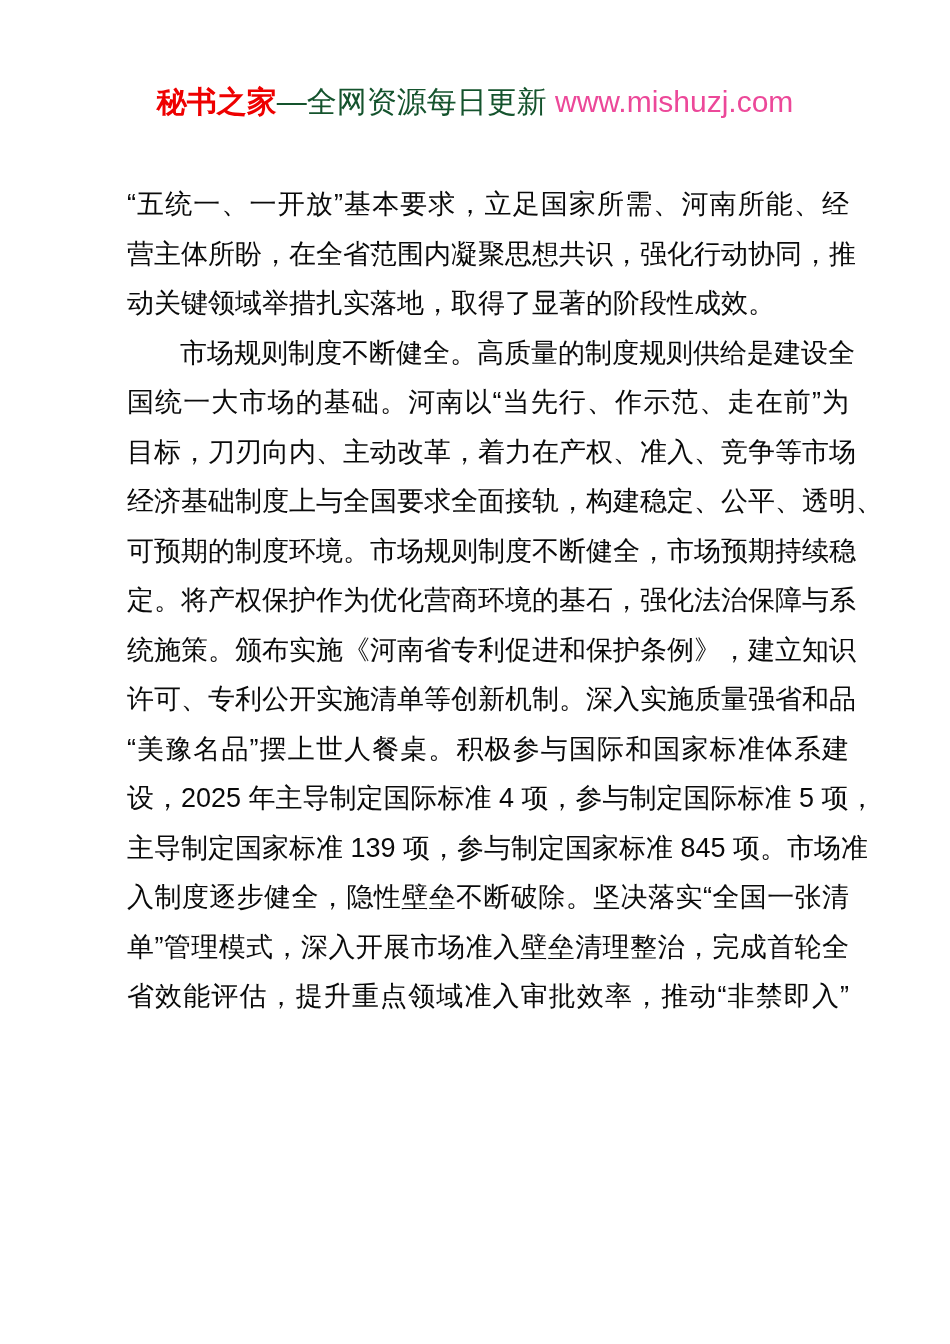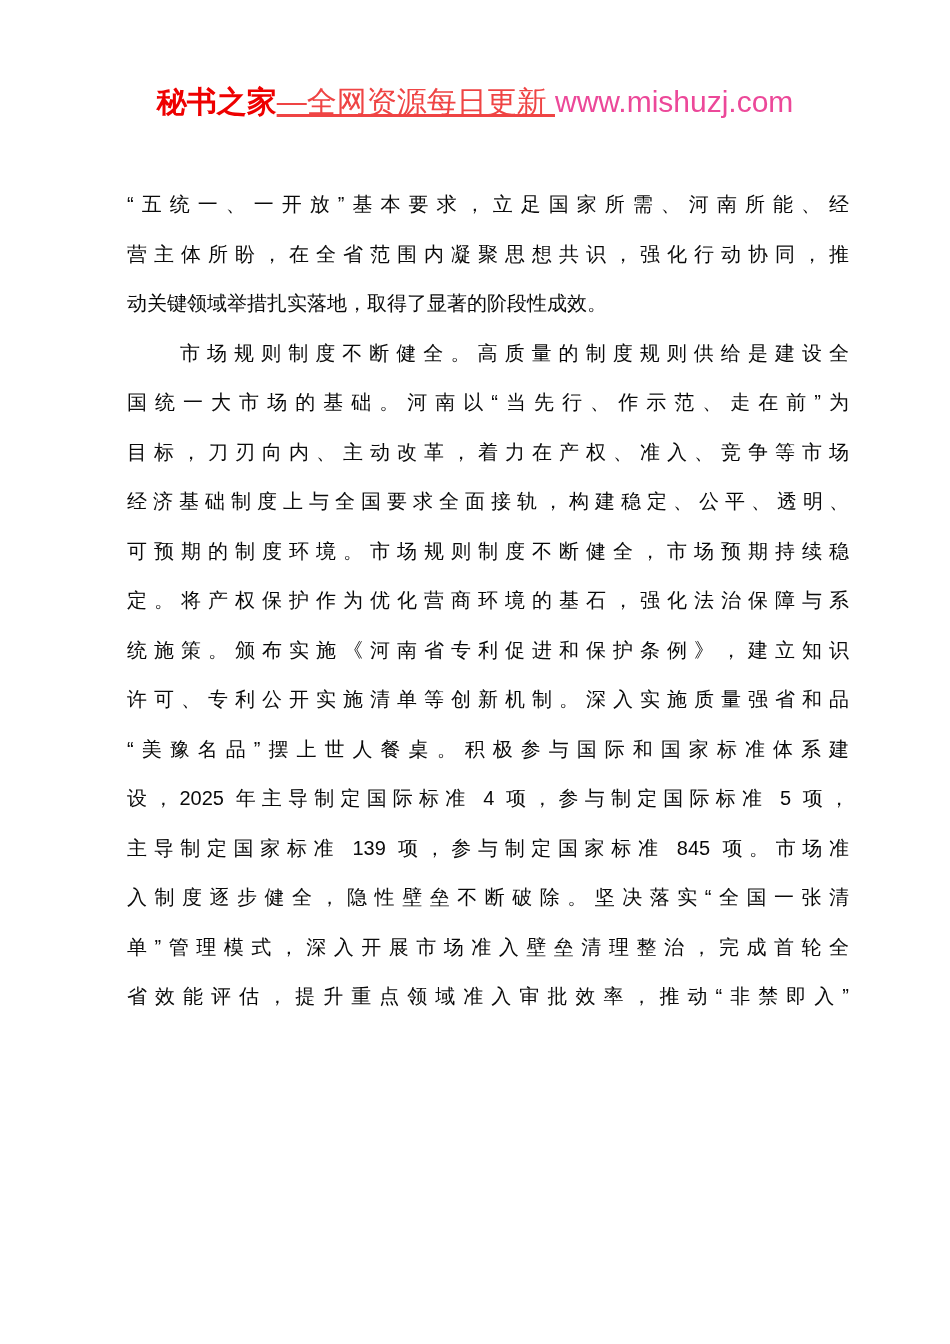--- a/index.html
+++ b/index.html
@@ -34,21 +34,21 @@
     color: #000000;
   }
   .header .url {
     cursor: pointer;
   }
   .doc-body {
     position: absolute;
     top: 180px;
     left: 127px;
     width: 722px;
-    font-size: 20px;
+    font-size: 27px;
     color: #0a0a0a;
   }
   .line {
     height: 49.5px;
     line-height: 49.5px;
     text-align: justify;
     text-align-last: justify;
     white-space: nowrap;
     overflow: visible;
   }
@@ -60,21 +60,21 @@
     text-indent: 53px;
   }
   .line b {
     font-weight: normal;
   }
 </style>
 </head>
 <body>
 
 <div class="page">
-  <div class="header"><span class="site" style="color: rgb(238, 0, 0);">秘书之家</span><span class="tagline" style="color: #ef4444; text-decoration: underline;">—全网资源每日更新 </span><span class="url" style="color: #ec4899; text-align: right;">www.mishuzj.com</span></div>
+  <div class="header"><span class="site" style="color: rgb(238, 0, 0);">秘书之家</span><span class="tagline" style="color: #14532d;">—全网资源每日更新 </span><span class="url" style="color: #ec4899; text-align: right;">www.mishuzj.com</span></div>
 
   <div class="doc-body" id="doc-body" style="color: rgb(10, 10, 10);">
       <div class="line">“五统一、一开放”基本要求，立足国家所需、河南所能、经</div>
       <div class="line">营主体所盼，在全省范围内凝聚思想共识，强化行动协同，推</div>
       <div class="line left">动关键领域举措扎实落地，取得了显著的阶段性成效。</div>
       <div class="line indent"><b>市场规则制度不断健全。</b>高质量的制度规则供给是建设全</div>
       <div class="line">国统一大市场的基础。河南以“当先行、作示范、走在前”为</div>
       <div class="line">目标，刀刃向内、主动改革，着力在产权、准入、竞争等市场</div>
       <div class="line">经济基础制度上与全国要求全面接轨，构建稳定、公平、透明、</div>
       <div class="line">可预期的制度环境。市场规则制度不断健全，市场预期持续稳</div>

